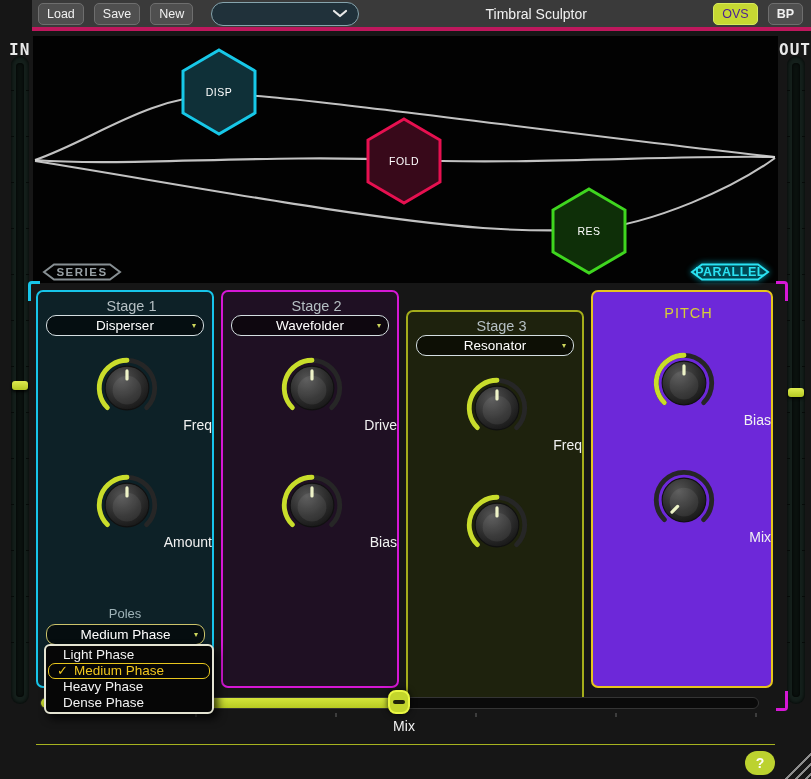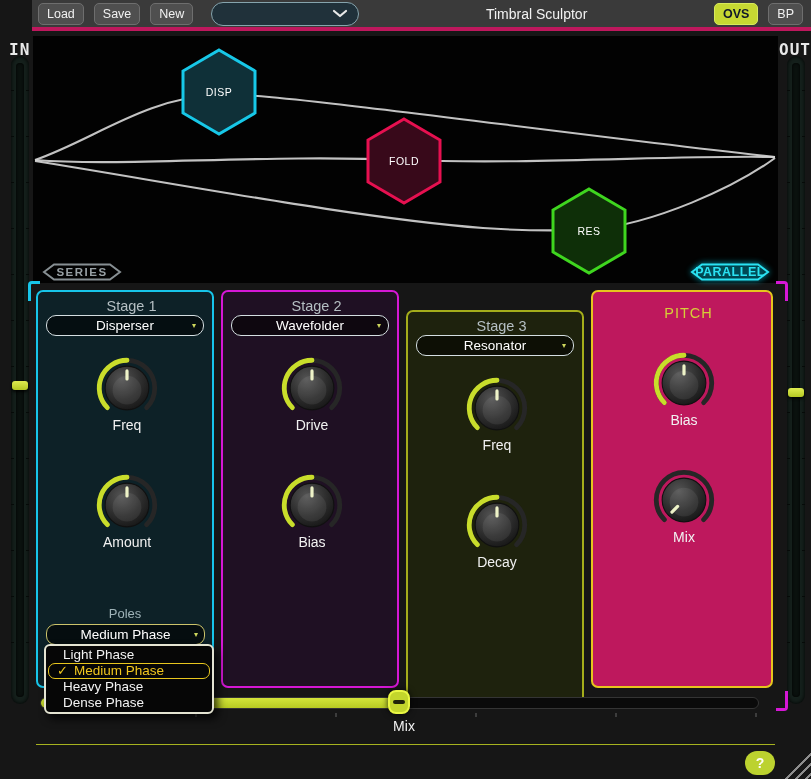--- a/index.html
+++ b/index.html
@@ -10,22 +10,22 @@
   
   .toolbar{position:absolute;left:0;top:0;width:811px;height:31px;background:#3a3a3a;
            display:flex;align-items:center;gap:10px;padding:0 6px;box-sizing:border-box;
            border-bottom:4px solid #be185d;margin-left:32px;}
   .tbtn{height:22px;min-width:34px;padding:0 8px;background:#4f4f4f;border:1px solid #6e6e6e;
         border-radius:5px;color:#f1f1f1;font-size:12.5px;display:flex;align-items:center;justify-content:center;}
   .preset{width:148px;height:24px;margin-left:8px;background:#20313a;border:1.5px solid #86a4ad;
           border-radius:13px;display:flex;align-items:center;justify-content:flex-end;padding:0 10px;box-sizing:border-box;}
   .preset svg{display:block}
   .tb-title{flex:1;text-align:center;color:#f2f2f2;font-size:14px;}
-  .tbtn.ovs{background:#c6d832;color:#0f172a;border-color:#d7e95c;font-weight:bold;}
-  .tbtn.bp{font-weight:normal;}
+  .tbtn.ovs{background:#c6d832;color:#4c1d95;border-color:#d7e95c;font-weight:normal;}
+  .tbtn.bp{font-weight:bold;}
   .dice{width:24px;height:24px;display:flex;align-items:center;justify-content:center;}
 
   
   .side-label{position:absolute;color:#e9e9e9;font-family:"DejaVu Sans Mono",monospace;
               font-size:16px;font-weight:bold;letter-spacing:1px;top:40px;}
   .vtrack{position:absolute;top:56px;width:18px;height:648px;background:#15201c;border-radius:9px;
           box-shadow:inset 0 0 4px #000;}
   .vtrack .bore{position:absolute;left:5px;right:5px;top:7px;bottom:7px;background:#0a110e;
                 border-radius:5px;box-shadow:inset 0 0 3px #000;}
   .vtick{position:absolute;width:3px;height:1px;background:#060a08;}
@@ -51,28 +51,28 @@
   .corner{position:absolute;width:9px;height:17px;}
   .corner.cyan-tl{left:28px;top:281px;border-left:3px solid #17c5e9;border-top:3px solid #17c5e9;border-top-left-radius:4px;}
   .corner.mag-tr{left:776px;top:281px;border-right:3px solid #d517d5;border-top:3px solid #d517d5;border-top-right-radius:4px;}
   .corner.mag-br{left:776px;top:691px;border-right:3px solid #d517d5;border-bottom:3px solid #d517d5;border-bottom-right-radius:4px;}
 
   
   .panel{position:absolute;top:290px;height:398px;width:178px;border-radius:7px;border:2px solid;box-sizing:border-box;}
   .panel.p1{left:36px;border-color:#17c5e9;background:#0d2127;}
   .panel.p2{left:221px;border-color:#d517d5;background:#1f1023;}
   .panel.p3{left:406px;border-color:#a4ad1b;background:#1e220d;margin-top:20px;}
-  .panel.p4{left:591px;width:182px;border-color:#e6c51d;background:#be185d;}
+  .panel.p4{left:591px;width:182px;border-color:#e6c51d;background:#6d28d9;}
   .ptitle{position:absolute;top:6px;left:0;right:0;text-align:center;font-size:14.5px;color:#b5bfc3;padding-left:13px;}
   .p4 .ptitle{top:13px;color:#d6ce38;letter-spacing:1px;}
   .type-select{position:absolute;top:23px;left:8px;right:8px;height:19px;border:1.5px solid #d4dee1;
                border-radius:10px;background:rgba(0,0,0,.55);display:flex;align-items:center;justify-content:center;}
   .type-select .val{color:#fff;font-size:13.5px;}
   .type-select .chev{position:absolute;right:7px;color:#ccd65c;font-size:8px;line-height:1;}
-  .knob-block{position:absolute;left:4px;right:0;text-align:center;}
+  .knob-block{position:absolute;left:4px;right:0;text-align:right;}
   .knob-block svg{display:block;margin:0 auto;}
   .klabel{font-size:14px;color:#f1f1f1;margin-top:-3px;}
   .poles-label{position:absolute;top:314px;left:0;right:0;text-align:center;font-size:13px;color:#9fb3b8;}
   .poles-select{position:absolute;top:332px;left:8px;right:7px;height:19px;border:1.5px solid #cbc36a;
                 border-radius:9px;background:rgba(0,0,0,.6);display:flex;align-items:center;justify-content:center;}
   .poles-select .val{color:#fff;font-size:13.5px;}
   .poles-select .chev{position:absolute;right:6px;color:#ccd65c;font-size:8px;line-height:1;}
 
   
   .menu{position:absolute;left:44px;top:644px;width:164px;background:#060606;border:2px solid #e4e4d2;
@@ -349,21 +349,20 @@
               <stop offset="60%" stop-color="#2d2d2d"></stop>
               <stop offset="100%" stop-color="#171717"></stop>
             </radialGradient>
           </defs>
           <path d="M11.6,48.4 A26,26 0 1 1 48.4,48.4" fill="none" stroke="#262626" stroke-width="4.5" stroke-linecap="round"></path>
           <path d="M11.6,48.4 A26,26 0 0 1 30.0,4.0" fill="none" stroke="#c9dd2b" stroke-width="4.5" stroke-linecap="round"></path>
           <circle cx="30" cy="30" r="20.5" fill="url(#kb)" stroke="#101010" stroke-width="1"></circle>
           <circle cx="30" cy="32" r="13.5" fill="rgba(255,255,255,0.07)"></circle>
           <line x1="30.0" y1="21.5" x2="30.0" y2="14.0" stroke="#eef3c8" stroke-width="3" stroke-linecap="round"></line>
         </svg>
-        <div class="klabel">Decay</div>
       </div>
   </div>
 
   <div class="panel p4">
     <div class="ptitle">PITCH</div>
     <div class="knob-block" style="top:59px">
         <svg width="64" height="64" viewBox="0 0 60 60">
           <defs>
             <radialGradient id="kb" cx="38%" cy="30%" r="75%">
               <stop offset="0%" stop-color="#545454"></stop>

